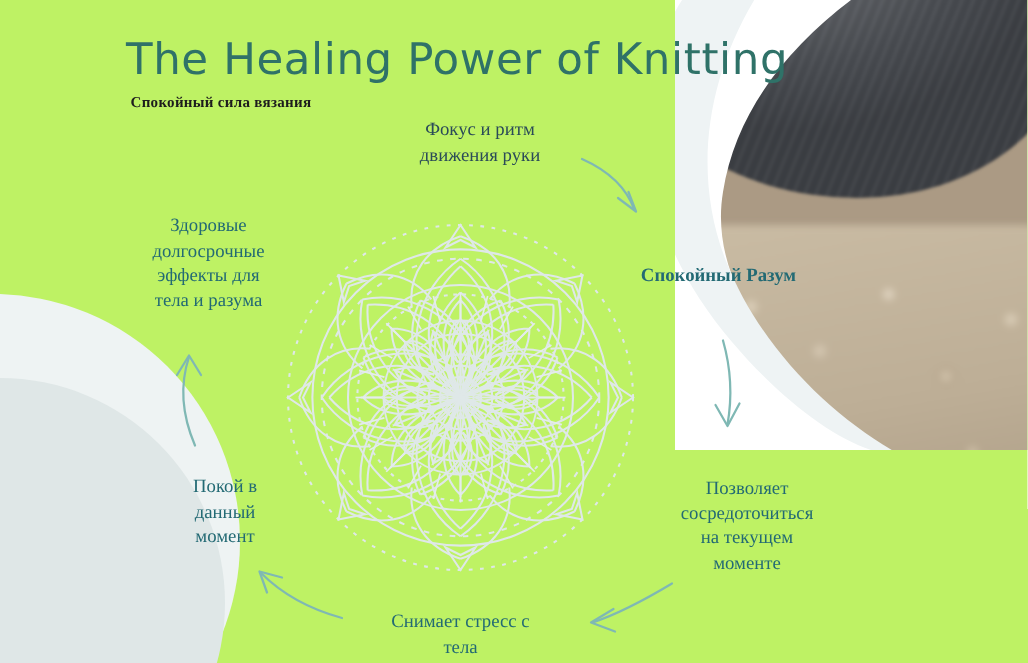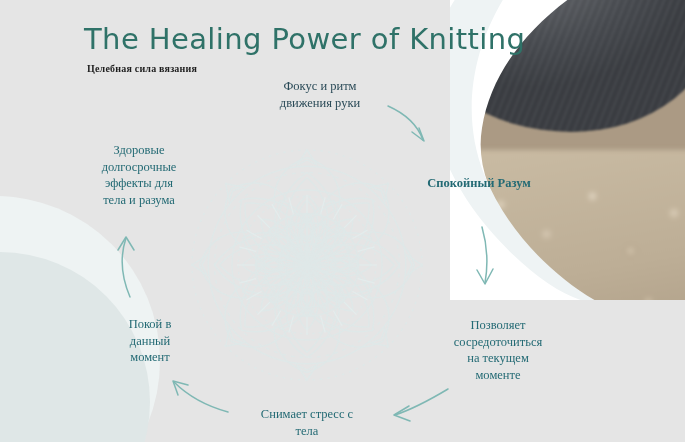--- a/index.html
+++ b/index.html
@@ -5,21 +5,21 @@
   html, body {
     margin: 0;
     padding: 0;
     background: #ffffff;
   }
   #slide {
     position: relative;
     width: 685px;
     height: 442px;
     overflow: hidden;
-    background: #e5e5e5;
+    background: #bef264;
     font-family: "Liberation Serif", serif;
   }
 
   
   .blob {
     position: absolute;
     border-radius: 50%;
     pointer-events: none;
   }
   .blob-back {
@@ -287,21 +287,21 @@
       </g>
 
       <g opacity="0">
         <path d="M200,130 C224,116 244,108 262,104"></path>
         <path d="M248,99 L263,104 L249,111"></path>
       </g>
     </g>
   </svg>
 
   <div class="title">The Healing Power of Knitting</div>
-  <div class="subtitle">Целебная сила вязания</div>
+  <div class="subtitle">Спокойный сила вязания</div>
 
   <div class="node dark n-focus">Фокус и ритм<br>движения руки</div>
 
   <div class="node n-calm">Спокойный Разум</div>
 
   <div class="node n-stress">Снимает стресс с<br>тела</div>
 
   <div class="node n-present">Позволяет<br>сосредоточиться<br>на текущем<br>моменте</div>
 
   <div class="node n-peace">Покой в<br>данный<br>момент</div>

